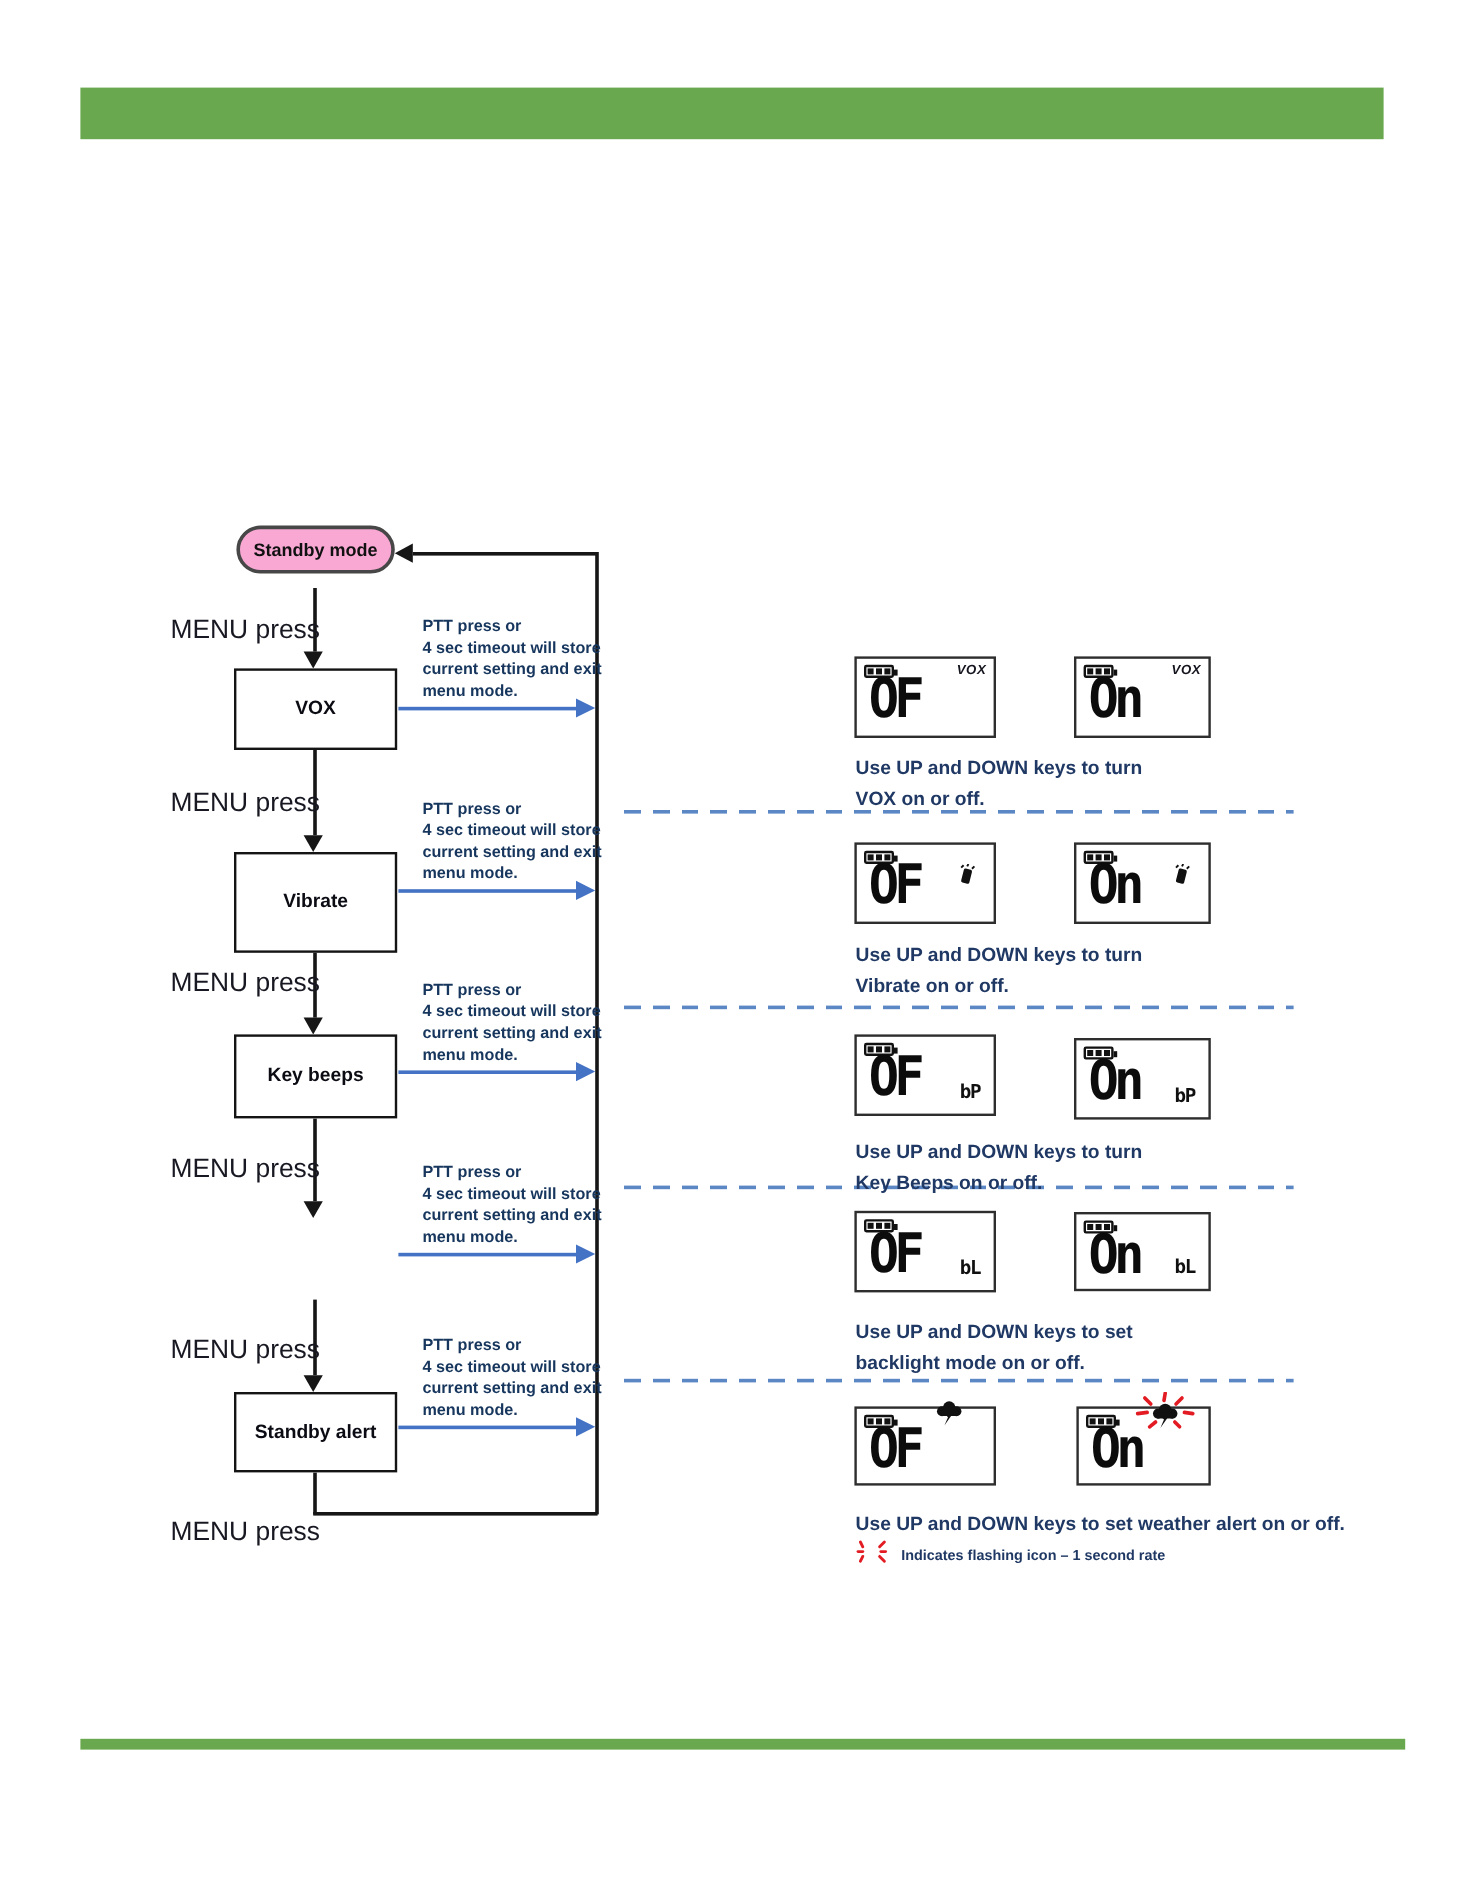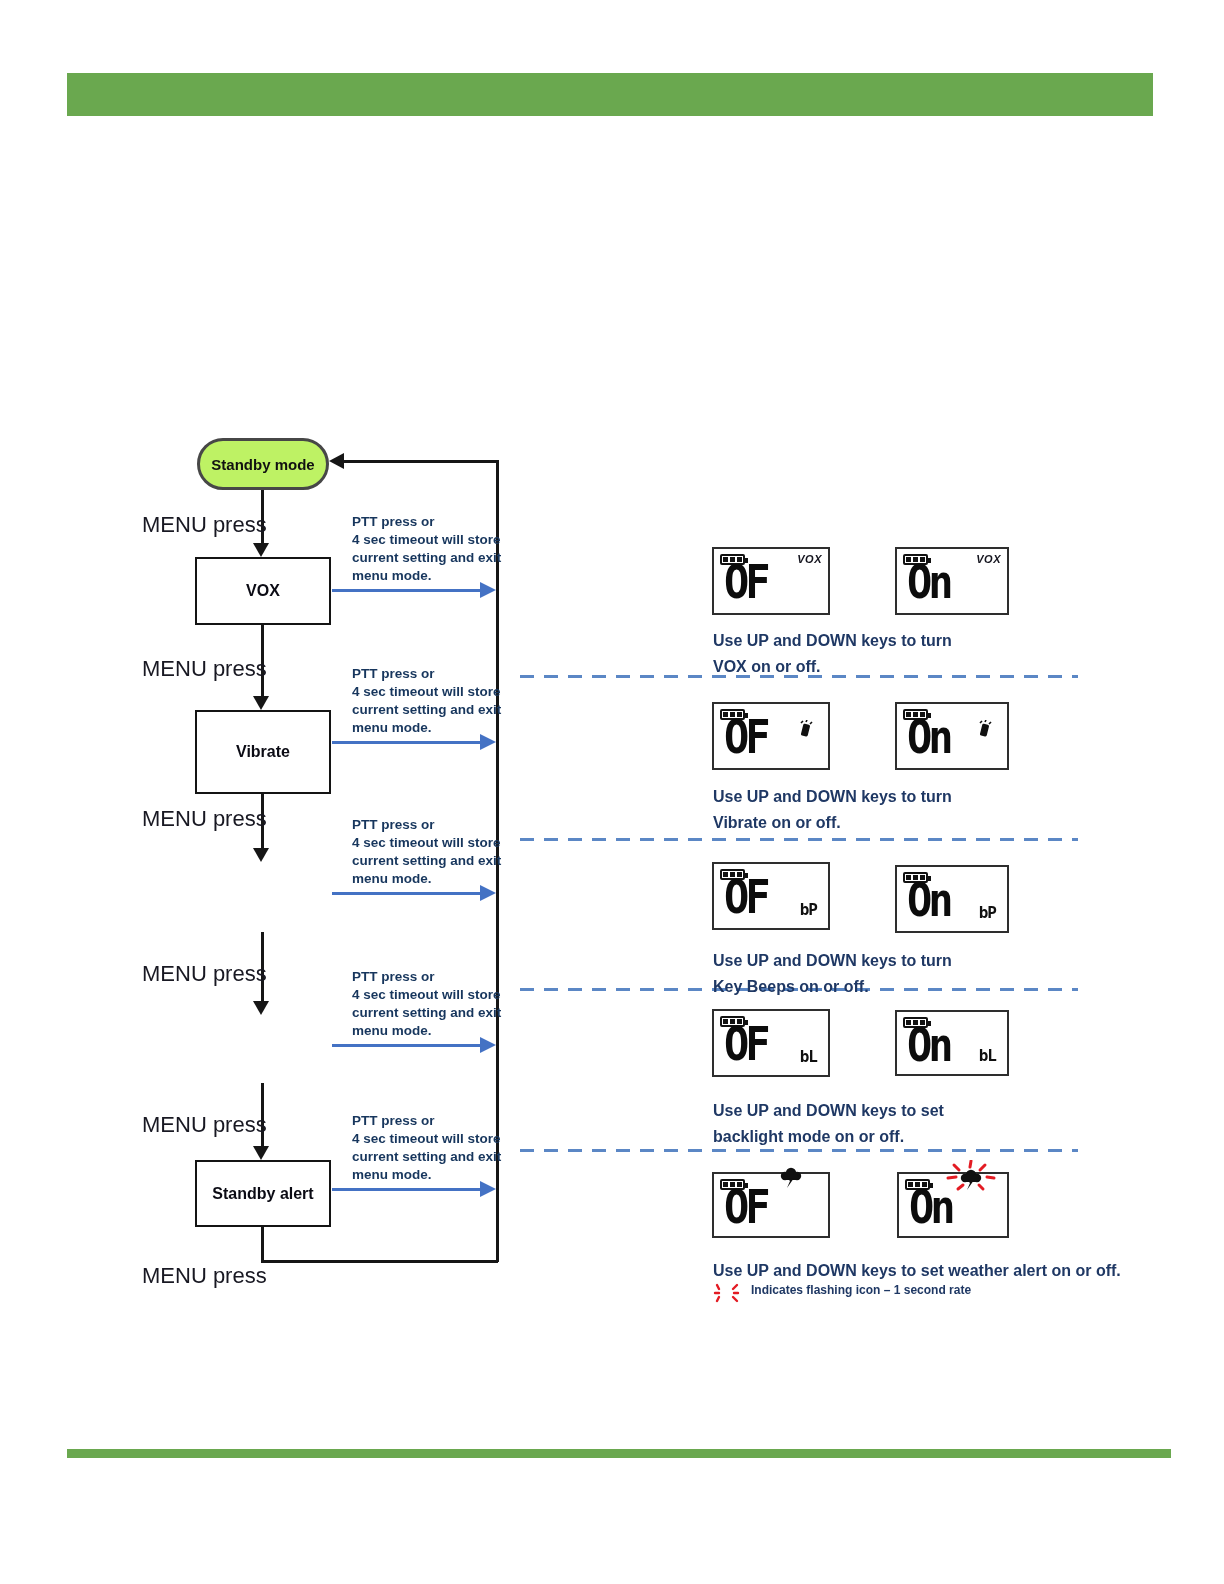--- a/index.html
+++ b/index.html
@@ -12,21 +12,21 @@
 
   
   .vline,.hline{position:absolute;background:#161616;}
   .vline{width:2.5px;}
   .hline{height:2.5px;}
   .arr-down{position:absolute;width:0;height:0;border-left:8px solid transparent;
             border-right:8px solid transparent;border-top:14px solid #161616;}
   .arr-left{position:absolute;width:0;height:0;border-top:8px solid transparent;
             border-bottom:8px solid transparent;border-right:15px solid #161616;}
 
-  .oval{position:absolute;left:197px;top:438px;width:132px;height:52px;background:#bef264;
+  .oval{position:absolute;left:197px;top:438px;width:132px;height:40px;background:#f9a8d4;
         border:3px solid #474747;border-radius:28px;display:flex;align-items:center;
         justify-content:center;font-weight:bold;font-size:15px;color:#111;box-sizing:border-box;}
 
   .flow-box{position:absolute;left:195px;width:136px;background:#fff;border:2.5px solid #141414;
         display:flex;align-items:center;justify-content:center;font-weight:bold;font-size:16px;
         color:#0b0b14;box-sizing:border-box;text-align:center;}
 
   .menu-label{position:absolute;left:142px;font-weight:normal;font-size:22px;color:#181822;white-space:nowrap;}
 
   .ptt-note{position:absolute;left:352px;width:158px;font-weight:bold;font-size:13.5px;
@@ -52,21 +52,21 @@
         font-size:11px;color:#14141e;letter-spacing:0.5px;}
   .lcd-seg{position:absolute;right:11px;bottom:9px;font-family:"DejaVu Sans Mono", monospace;
         font-weight:bold;font-size:16px;color:#101010;letter-spacing:-1px;}
   .vib-icon{position:absolute;right:15px;top:16px;}
   .wx-wrap{position:absolute;top:-14px;right:10px;width:52px;height:40px;}
   .wx-cloud{position:absolute;left:12px;top:6px;}
 
   .lcd-caption{position:absolute;left:713px;font-weight:bold;font-size:16px;line-height:1.65;
         color:#1f3864;white-space:nowrap;}
 
-  .flash-note{position:absolute;left:713px;top:1283px;display:flex;align-items:flex-start;gap:10px;
+  .flash-note{position:absolute;left:713px;top:1283px;display:flex;align-items:flex-end;gap:10px;
         font-weight:bold;font-size:12px;color:#1f3864;white-space:nowrap;}
 </style>
 </head>
 <body>
 
 <div class="page">
 
   <div class="bar top-bar" style="background:#6aa84f"></div>
   <div class="bar bottom-bar" style="background:#6aa84f"></div>
 
@@ -93,20 +93,23 @@
 
   <div class="oval">
     <span>Standby mode</span>
   </div>
 
   <div class="flow-box" style="top:557px;height:68px">
     <span>VOX</span>
   </div>
   <div class="flow-box" style="top:710px;height:84px">
     <span>Vibrate</span>
+  </div>
+  <div class="flow-box" style="top:862px;height:70px">
+    <span>Key beeps</span>
   </div>
   <div class="flow-box" style="top:1160px;height:67px">
     <span>Standby alert</span>
   </div>
 
   <div class="menu-label" style="top:512px">MENU press</div>
   <div class="menu-label" style="top:656px">MENU press</div>
   <div class="menu-label" style="top:806px">MENU press</div>
   <div class="menu-label" style="top:961px">MENU press</div>
   <div class="menu-label" style="top:1112px">MENU press</div>

